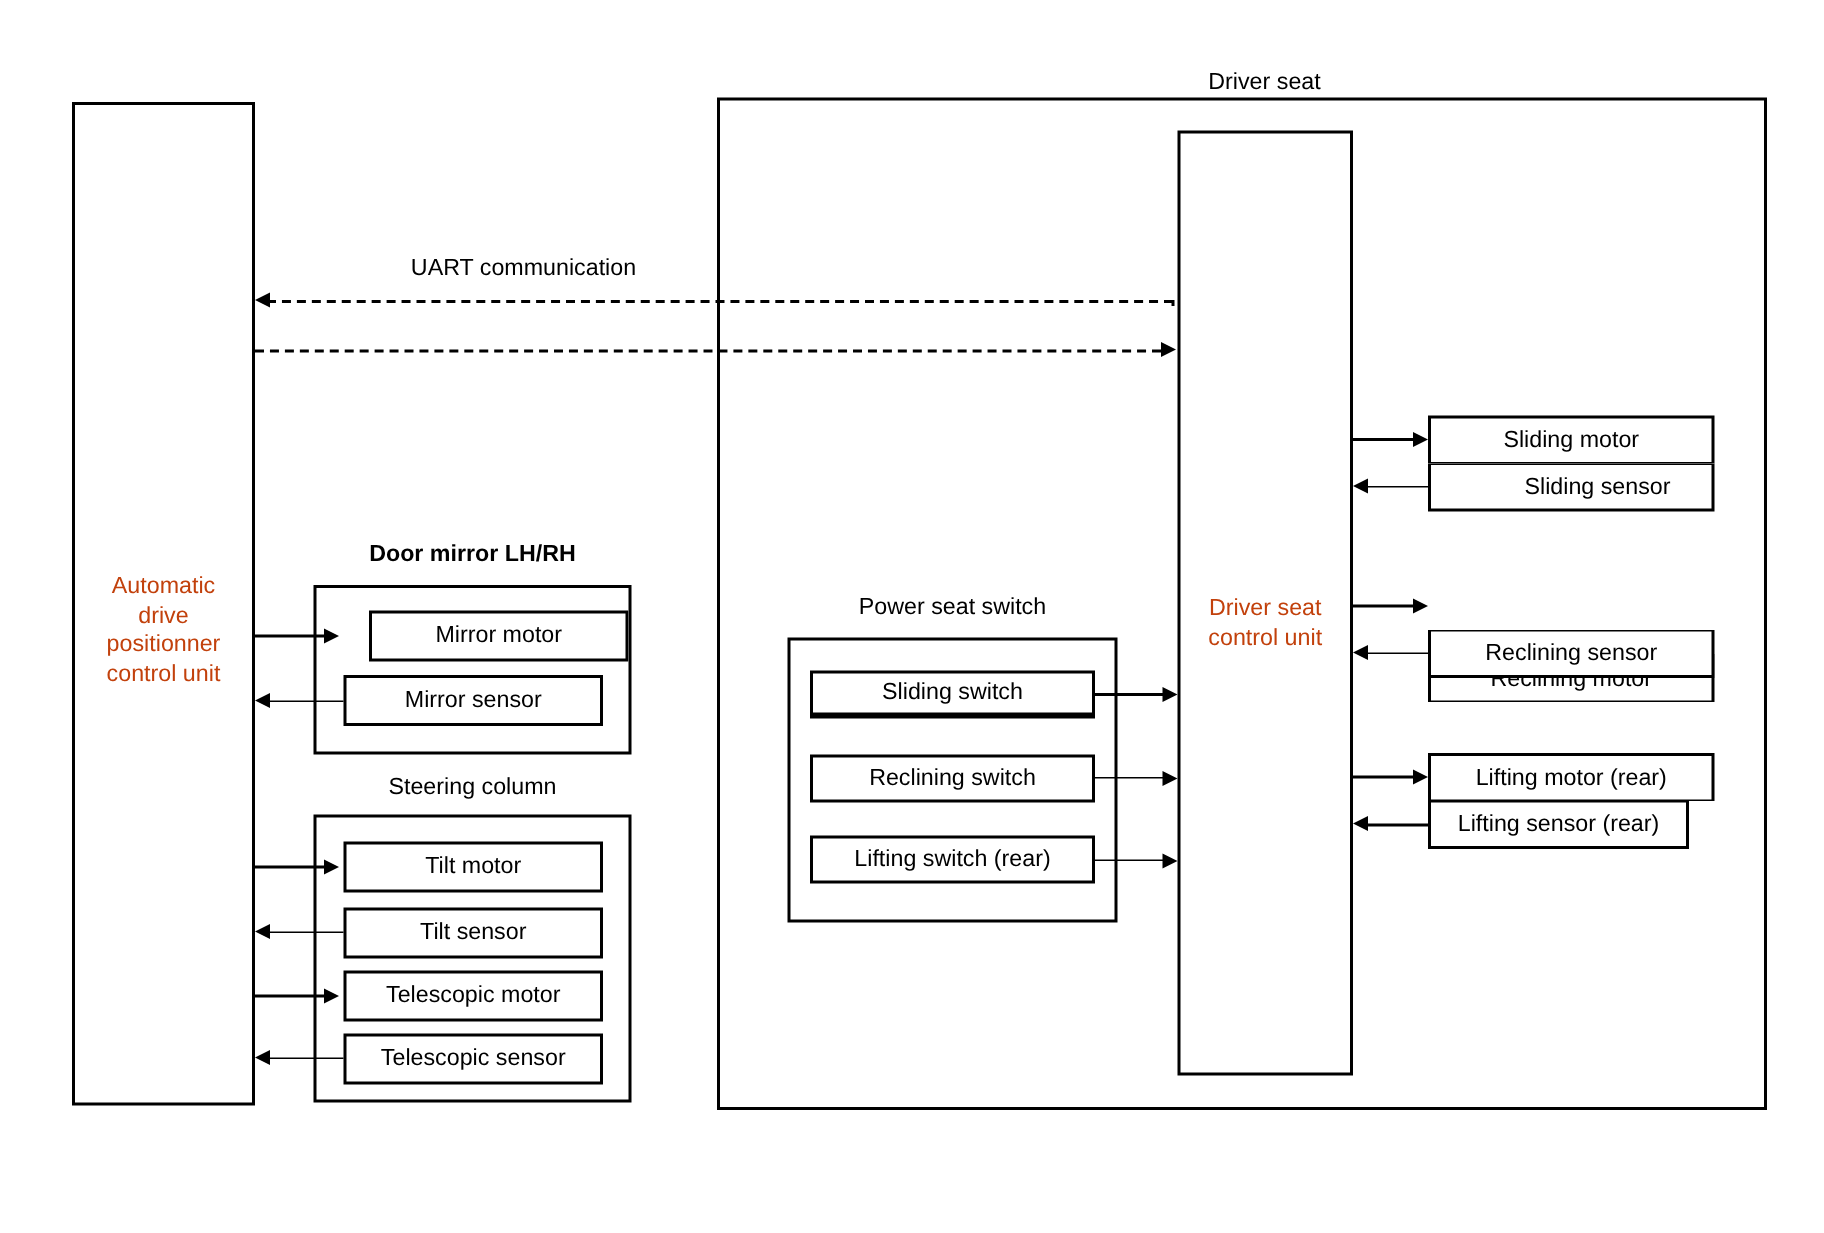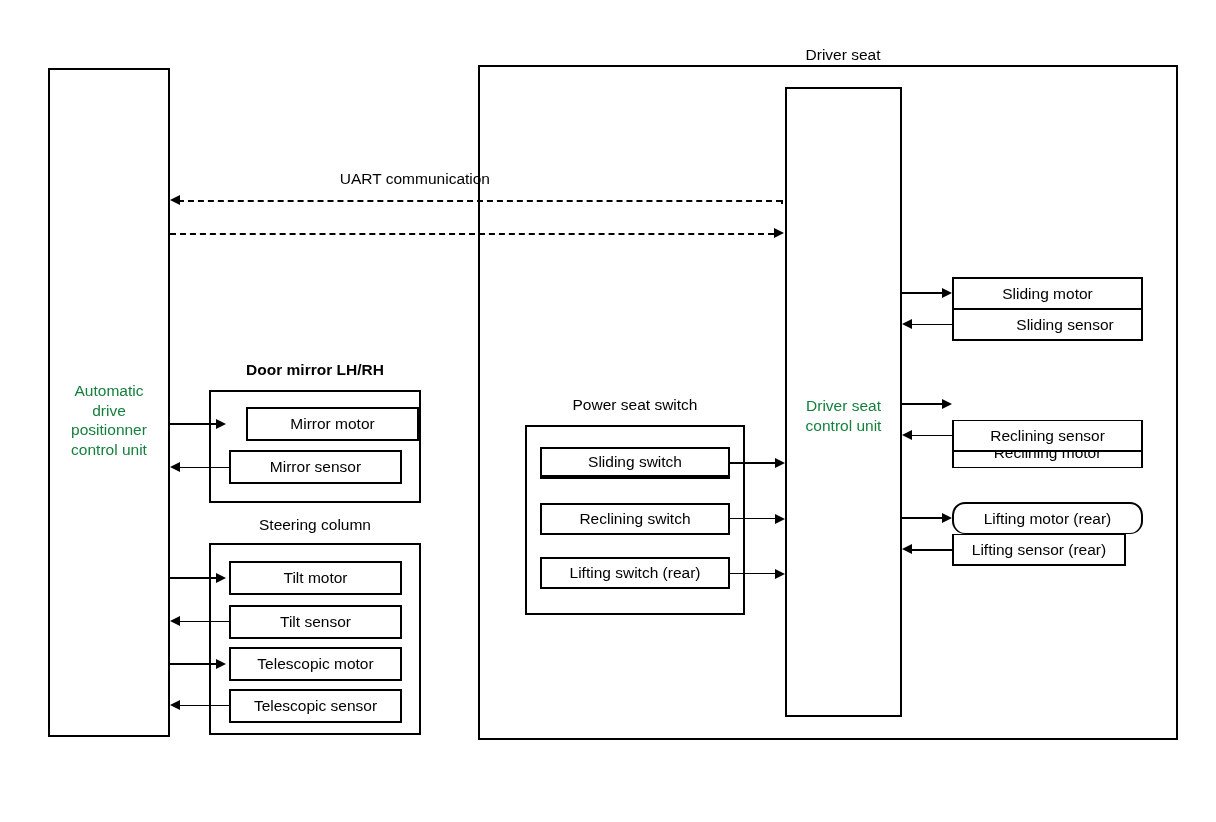--- a/index.html
+++ b/index.html
@@ -44,21 +44,21 @@
     white-space: nowrap;
   }
   .stack-top { border-bottom-width: 1px; }
   .stack-bot { border-top-width: 1px; }
   .unit-text {
     position: absolute;
     font-size: 15.5px;
     line-height: 19.5px;
     text-align: center;
     white-space: pre-line;
-    color: #15803d;
+    color: #c2410c;
   }
   
   .hline {
     position: absolute;
     height: 0;
     border-top: 2px solid #000;
   }
   .vline {
     position: absolute;
     width: 0;
@@ -88,21 +88,21 @@
 <body>
 
 <div id="canvas">
 
   <div class="box" style="left:48px; top:68px; width:122px; height:669px;"></div>
   <div class="unit-text" style="left:48px; top:381px; width:122px;">Automatic
 drive
 positionner
 control unit</div>
 
-  <div class="label" style="left:170px; top:169px; width:320px; text-align:right; padding-left:38px; box-sizing:border-box;">UART communication</div>
+  <div class="label" style="left:170px; top:169px; width:320px; text-align:center; padding-left:38px; box-sizing:border-box;">UART communication</div>
 
   <div class="dash" style="left:178px; top:200px; width:604px;"></div>
   <div class="arrow-l" style="left:170px; top:195px;"></div>
   <div class="vline" style="left:781px; top:200px; height:4px;"></div>
 
   <div class="dash" style="left:170px; top:233px; width:604px;"></div>
   <div class="arrow-r" style="left:774px; top:228px;"></div>
 
   <div class="label" style="left:209px; top:360px; width:212px;font-weight:bold;">Door mirror LH/RH</div>
   <div class="box" style="left:209px; top:390px; width:212px; height:113px;"></div>
@@ -168,21 +168,21 @@
   <div class="arrow-l" style="left:902px; top:319px;"></div>
 
   <div class="cell stack-top" style="left:952px; top:388px; width:191px; height:32px;margin-top:48px;">Reclining motor</div>
   <div class="cell stack-bot" style="left:952px; top:420px; width:191px; height:32px;">Reclining sensor</div>
 
   <div class="hline" style="left:902px; top:403px; width:43px;"></div>
   <div class="arrow-r" style="left:942px; top:399px;"></div>
   <div class="hline" style="left:910px; top:435px; width:42px; border-top-width:1.5px;"></div>
   <div class="arrow-l" style="left:902px; top:430px;"></div>
 
-  <div class="cell stack-top" style="left:952px; top:502px; width:191px; height:32px;border-radius:13px;">Lifting motor (rear)</div>
+  <div class="cell stack-top" style="left:952px; top:502px; width:191px; height:32px;">Lifting motor (rear)</div>
   <div class="cell stack-bot" style="left:952px; top:534px; width:174px; height:32px;">Lifting sensor (rear)</div>
 
   <div class="hline" style="left:902px; top:517px; width:43px;"></div>
   <div class="arrow-r" style="left:942px; top:513px;"></div>
   <div class="hline" style="left:910px; top:549px; width:42px;"></div>
   <div class="arrow-l" style="left:902px; top:544px;"></div>
 
 </div>
 
 </body></html>

